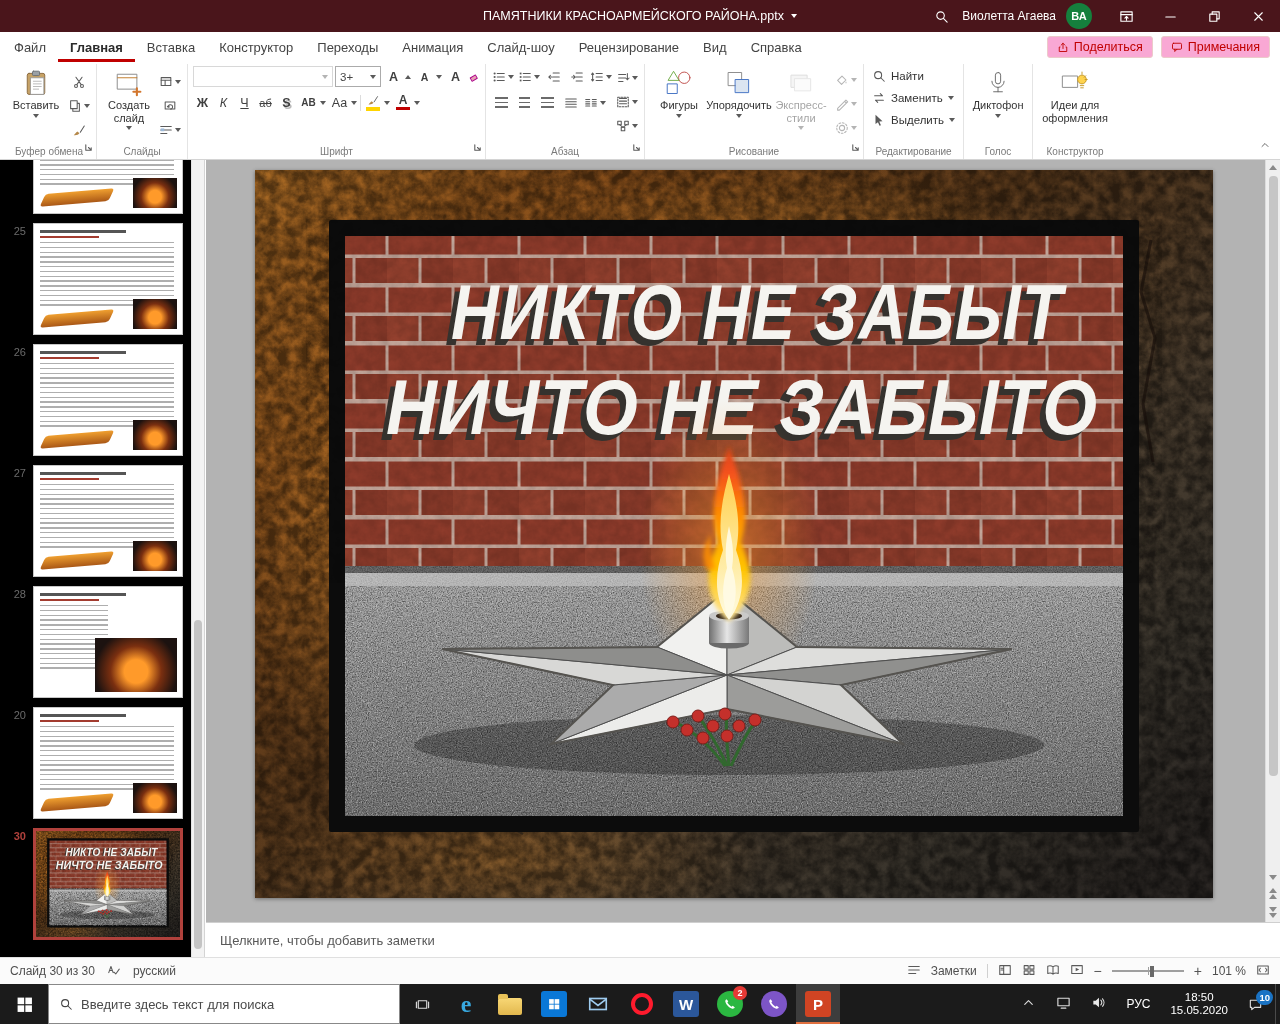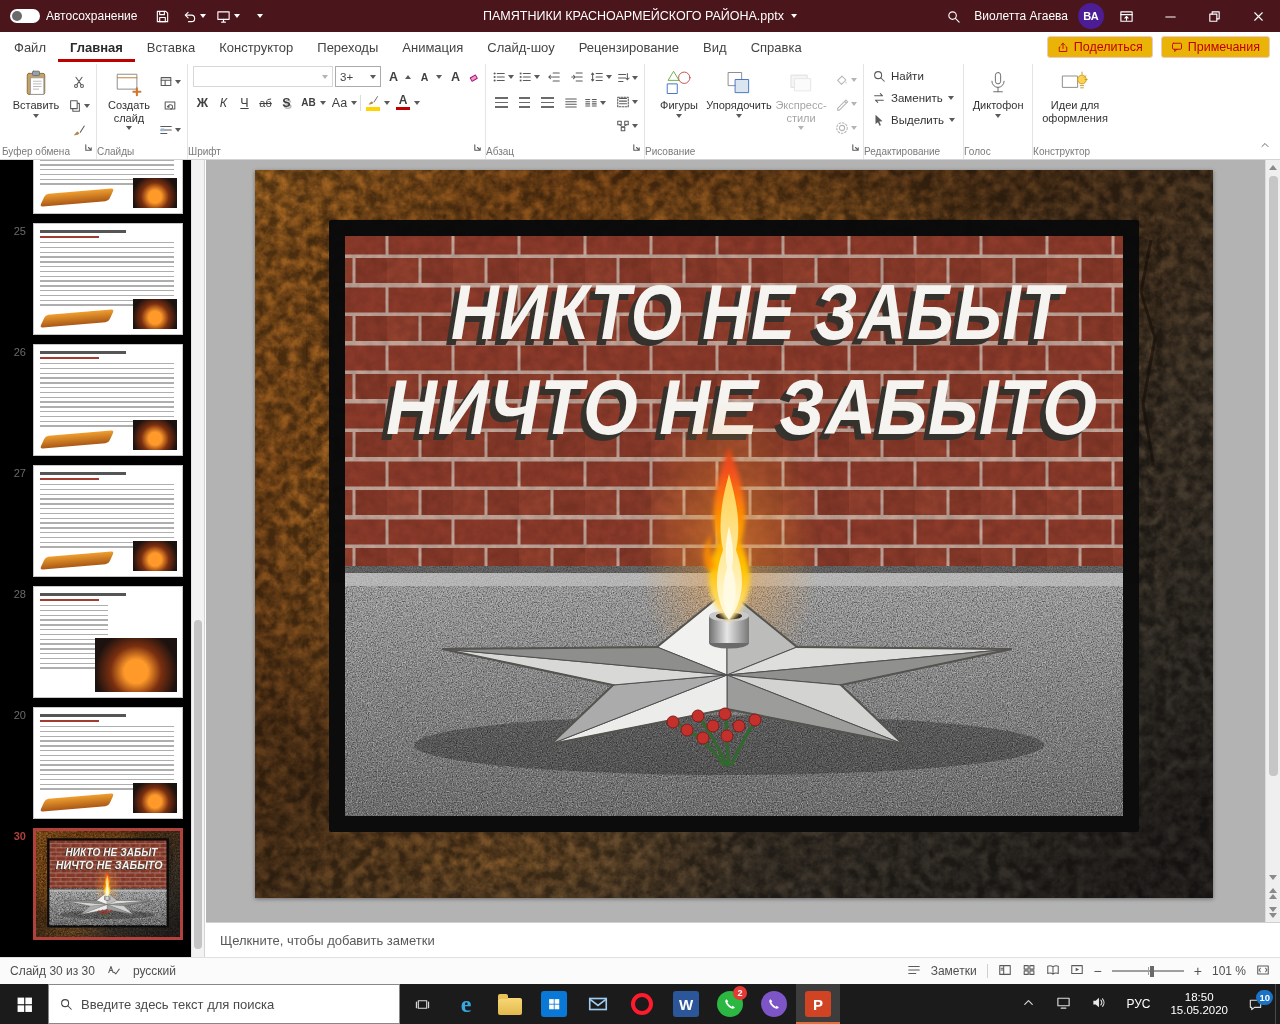--- a/index.html
+++ b/index.html
@@ -18,32 +18,32 @@
 
 .titlebar{position:absolute;top:0;left:0;right:0;height:32px;background:#4a151b;color:#fff;display:flex;align-items:center}
 .qat{display:flex;align-items:center;padding-left:10px;gap:4px}
 .autosave{display:flex;align-items:center;gap:6px;font-size:12px;margin-right:8px}
 .toggle{width:30px;height:14px;background:#fff;border-radius:7px;position:relative;display:inline-block}
 .toggle::after{content:"";position:absolute;left:2px;top:2px;width:10px;height:10px;border-radius:50%;background:#6a6a6a}
 .tbico{height:32px;min-width:26px;display:flex;align-items:center;justify-content:center;gap:3px;padding:0 3px}
 .tb-title{position:absolute;left:50%;transform:translateX(-50%);font-size:12.5px;display:flex;align-items:center;gap:7px;white-space:nowrap}
 .tb-right{margin-left:auto;display:flex;align-items:center;height:100%}
 .tb-user{font-size:12px;margin:0 10px 0 8px}
-.avatar{width:26px;height:26px;border-radius:50%;background:#4c1d95;display:flex;align-items:center;justify-content:center;font-size:11px;font-weight:bold;margin-right:0}
+.avatar{width:26px;height:26px;border-radius:50%;background:#15803d;display:flex;align-items:center;justify-content:center;font-size:11px;font-weight:bold;margin-right:12px}
 .win-btn{width:44px;height:32px;display:flex;align-items:center;justify-content:center}
 
 .tabrow{position:absolute;top:32px;left:0;right:0;height:30px;background:#fff;display:flex;align-items:stretch;padding-left:2px}
 .tab{padding:0 12px;font-size:13px;color:#444;display:flex;align-items:center}
 .tab.active{color:#2b2b2b;font-weight:bold;box-shadow:inset 0 -3px 0 #c00000}
 .tab-actions{margin-left:auto;display:flex;align-items:center;gap:8px;padding-right:10px}
-.pill-btn{display:flex;align-items:center;gap:5px;font-size:12.5px;color:#c00000;background:#eab308;border:1px solid #eccaca;border-radius:3px;padding:3px 9px;font-family:inherit}
+.pill-btn{display:flex;align-items:center;gap:5px;font-size:12.5px;color:#c00000;background:#f9a8d4;border:1px solid #eccaca;border-radius:3px;padding:3px 9px;font-family:inherit}
 
 .ribbon{position:absolute;top:62px;left:0;right:0;height:98px;background:#fff;border-bottom:1px solid #d4d4d4;display:flex;padding:2px 0 0 2px}
 .rgroup{position:relative;border-right:1px solid #e4e4e4;padding:2px 5px 16px;display:flex;align-items:flex-start;gap:2px}
-.rg-label{position:absolute;bottom:2px;left:0;right:0;font-size:10px;color:#7a7a7a;white-space:nowrap}
+.rg-label{position:absolute;bottom:2px;left:0;right:0;text-align:center;font-size:10px;color:#7a7a7a;white-space:nowrap}
 .launcher{position:absolute;bottom:3px;right:3px}
 .bb{display:flex;flex-direction:column;align-items:center;width:58px;font-size:11px;color:#333;line-height:12.5px;text-align:center;padding-top:3px;gap:2px}
 .bb.nw{width:54px}
 .col{display:flex;flex-direction:column;gap:3px}
 .row{display:flex;align-items:center;gap:2px}
 .sq{height:21px;min-width:21px;display:flex;align-items:center;justify-content:center;gap:2px;padding:0 1px}
 .lb{min-width:19px;height:20px;display:flex;align-items:center;justify-content:center;font-size:12.5px;color:#3f3f3f;font-weight:bold}
 .combo{height:21px;border:1px solid #ababab;background:#fff;display:flex;align-items:center;justify-content:space-between;padding:0 4px;font-size:11.5px;color:#444}
 .dis{opacity:.45}
 .mi{width:14px;height:11px;background:repeating-linear-gradient(#6b6b6b 0 1.6px,transparent 1.6px 4.6px)}
@@ -456,46 +456,20 @@
           <circle cx="458" cy="556" r="6"></circle>
           <circle cx="484" cy="556" r="6"></circle>
           <circle cx="448" cy="568" r="6"></circle>
           <circle cx="472" cy="566" r="6"></circle>
 </g>
 </g>
 </defs>
 </svg>
 
 <header class="titlebar">
-  <div class="qat">
-    <div class="autosave">
-      <span class="toggle"></span>
-      <span>Автосохранение</span>
-    </div>
-    <span class="tbico">
-        <svg class="ic w">
-          <use href="#s-save"></use>
-        </svg>
-      </span>
-    <span class="tbico">
-        <svg class="ic w">
-          <use href="#s-undo"></use>
-        </svg>
-        <span class="caret w"></span>
-      </span>
-    <span class="tbico">
-        <svg class="ic w">
-          <use href="#s-mon"></use>
-        </svg>
-        <span class="caret w"></span>
-      </span>
-    <span class="tbico">
-        <span class="caret w"></span>
-      </span>
-  </div>
   <div class="tb-title">
     <span>ПАМЯТНИКИ КРАСНОАРМЕЙСКОГО РАЙОНА.pptx</span>
     <span class="caret w"></span>
   </div>
   <div class="tb-right">
     <span class="tbico">
         <svg class="ic w">
           <use href="#s-srch"></use>
         </svg>
       </span>

